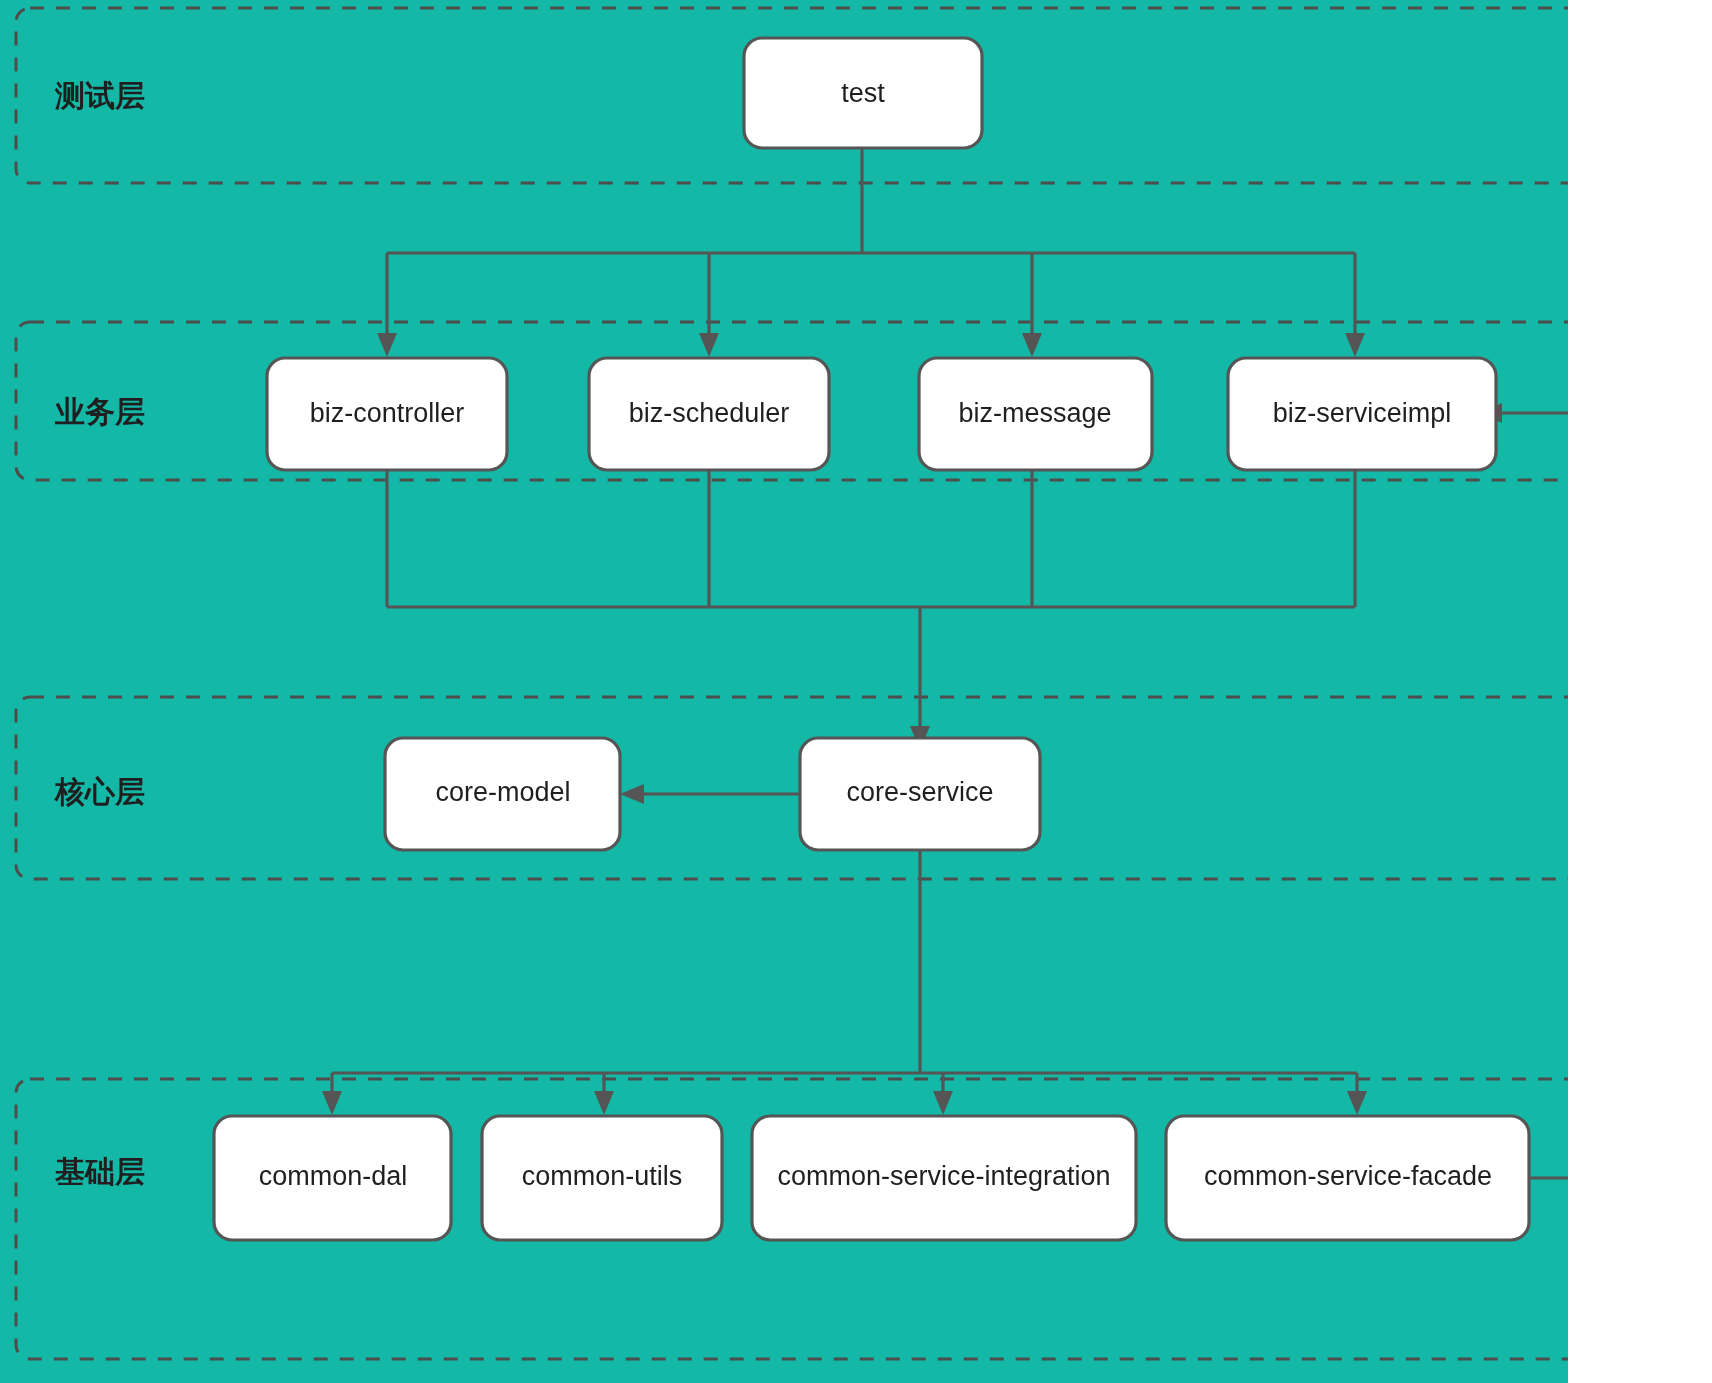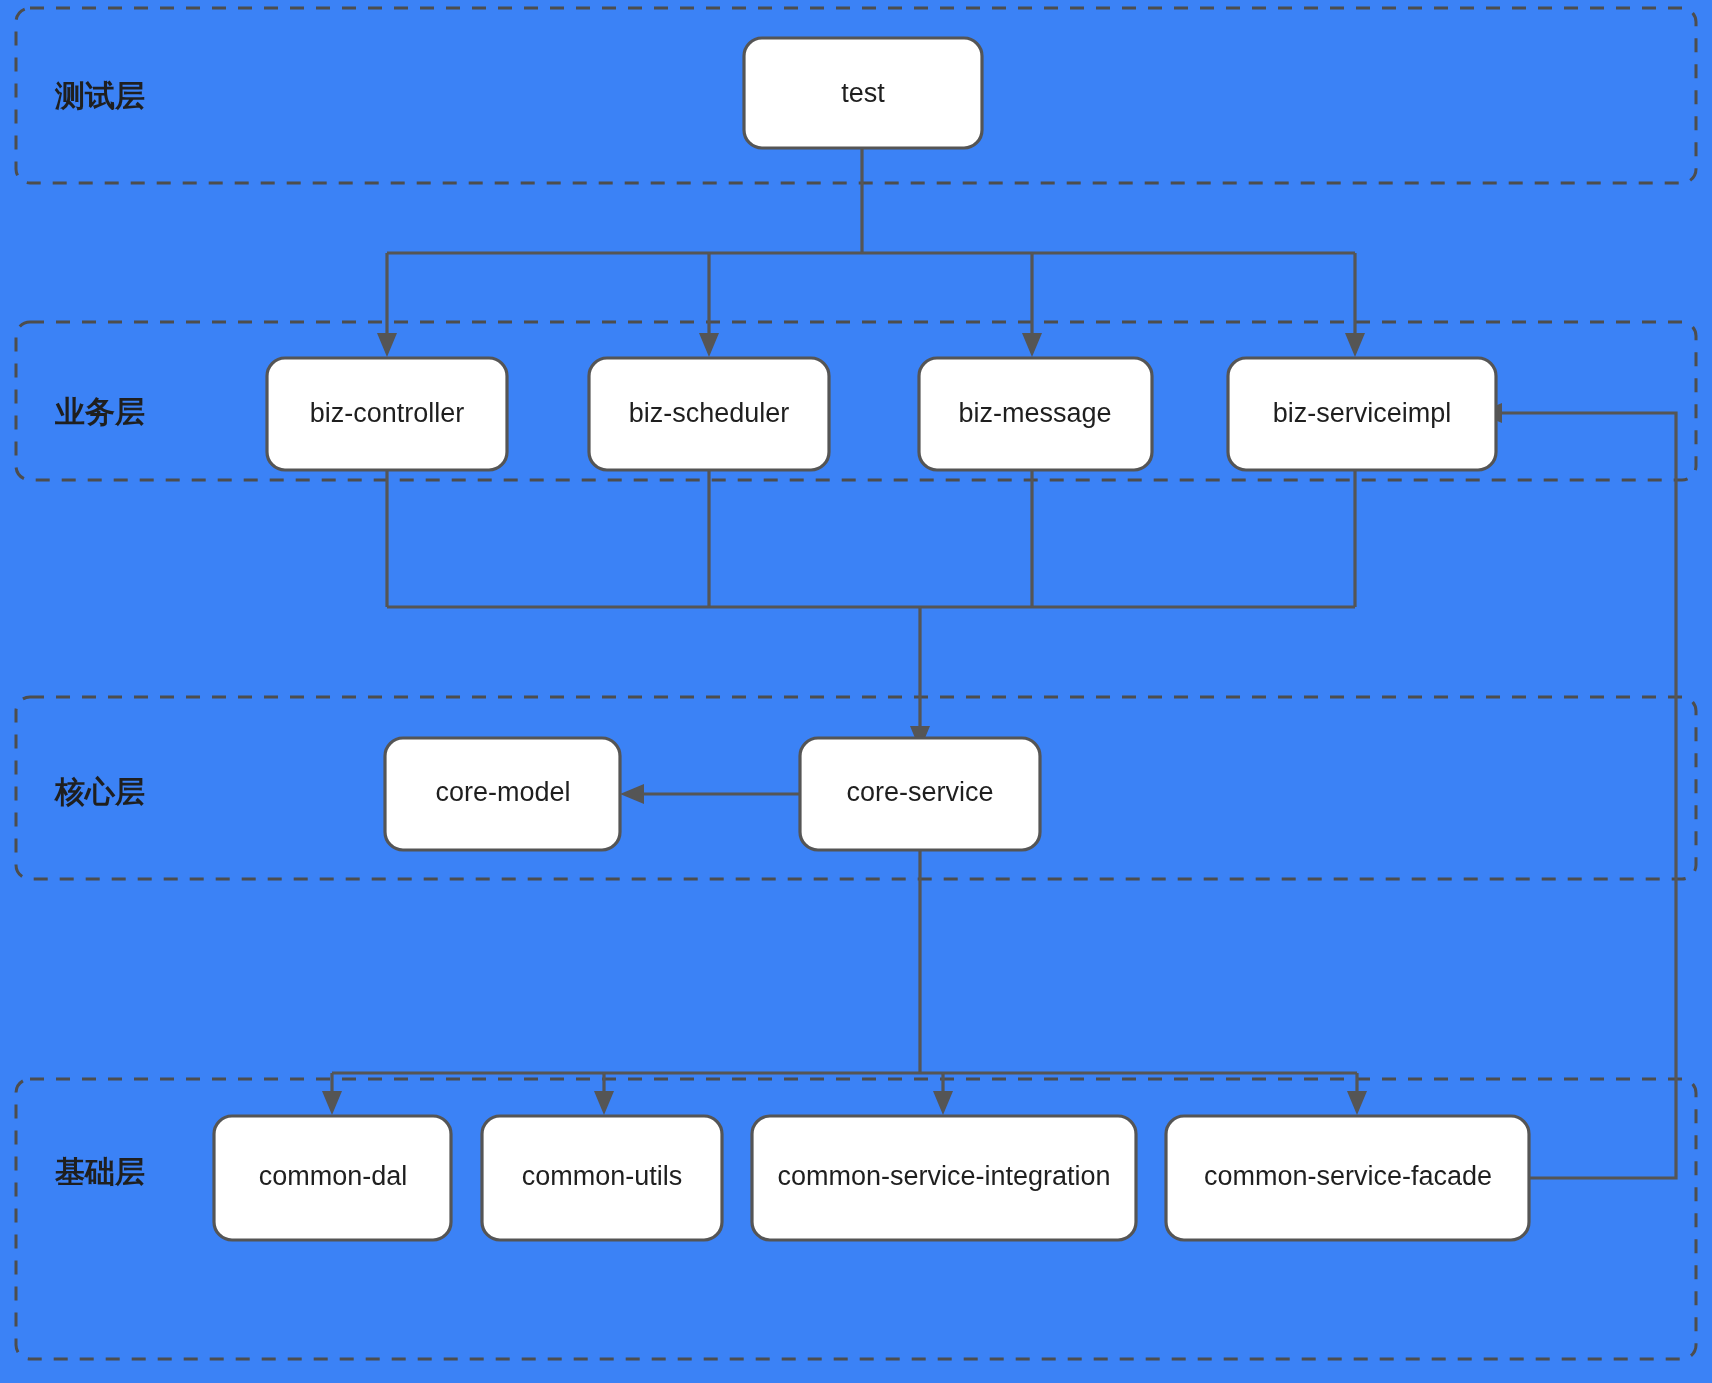--- a/index.html
+++ b/index.html
@@ -5,23 +5,23 @@
   html, body {
     margin: 0;
     padding: 0;
     background: #ffffff;
   }
   body {
     font-family: "Liberation Sans", "DejaVu Sans", sans-serif;
   }
   #diagram-root {
     position: relative;
-    width: 1712px;
+    width: 1568px;
     height: 1383px;
-    background: #3b82f6;
+    background: #14b8a6;
     overflow: hidden;
   }
   svg#arch-svg {
     position: absolute;
     left: 0;
     top: 0;
     width: 1712px;
     height: 1383px;
     display: block;
   }

